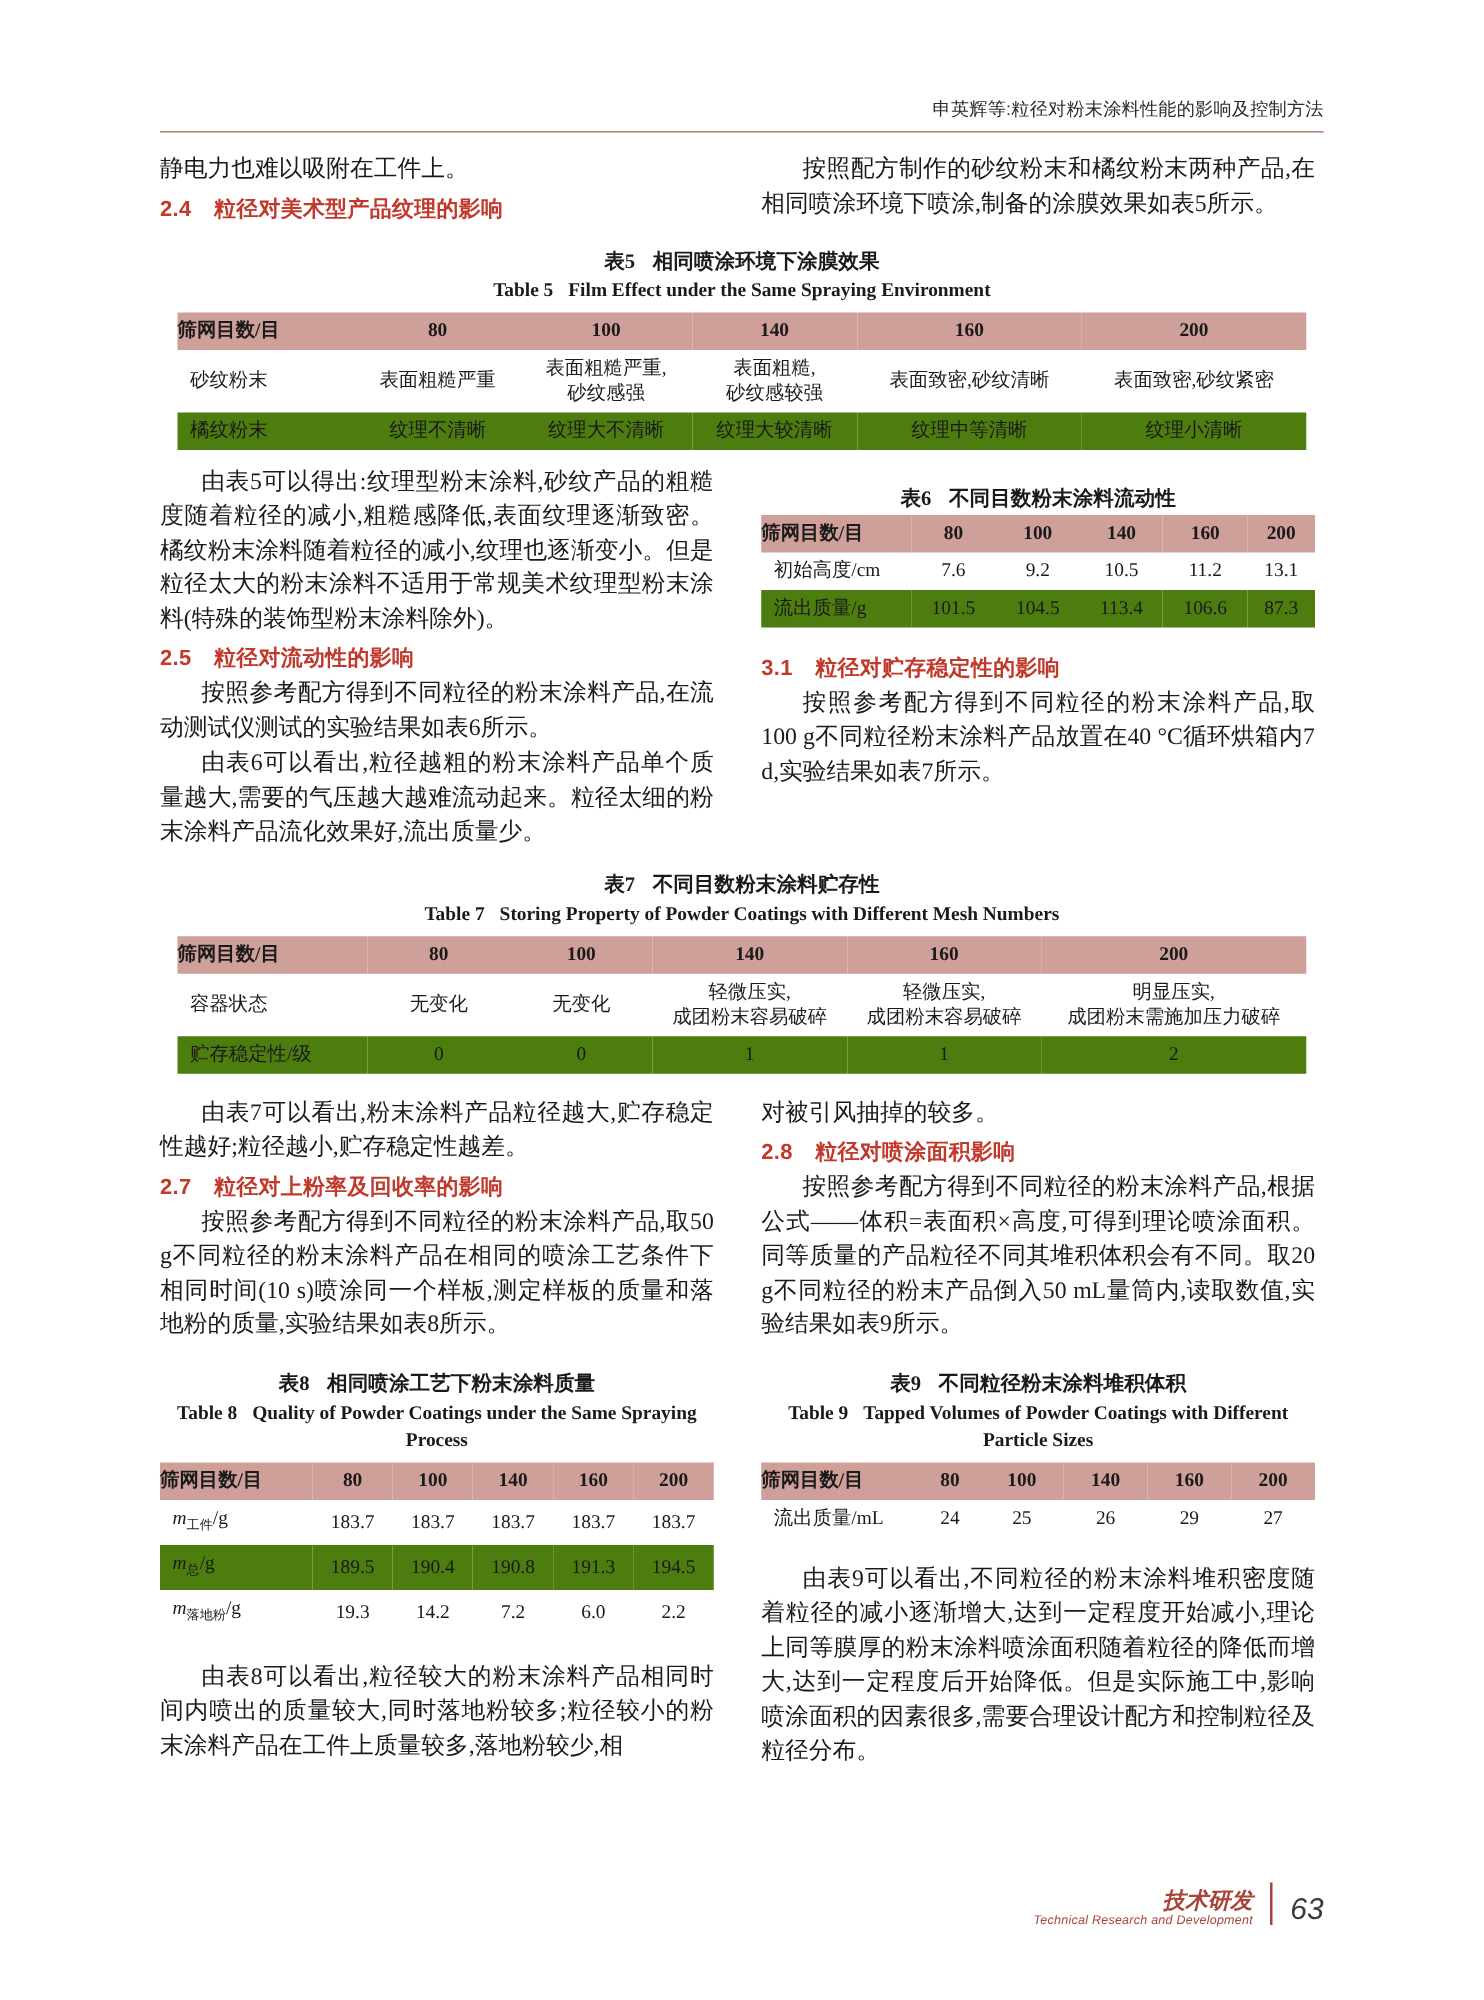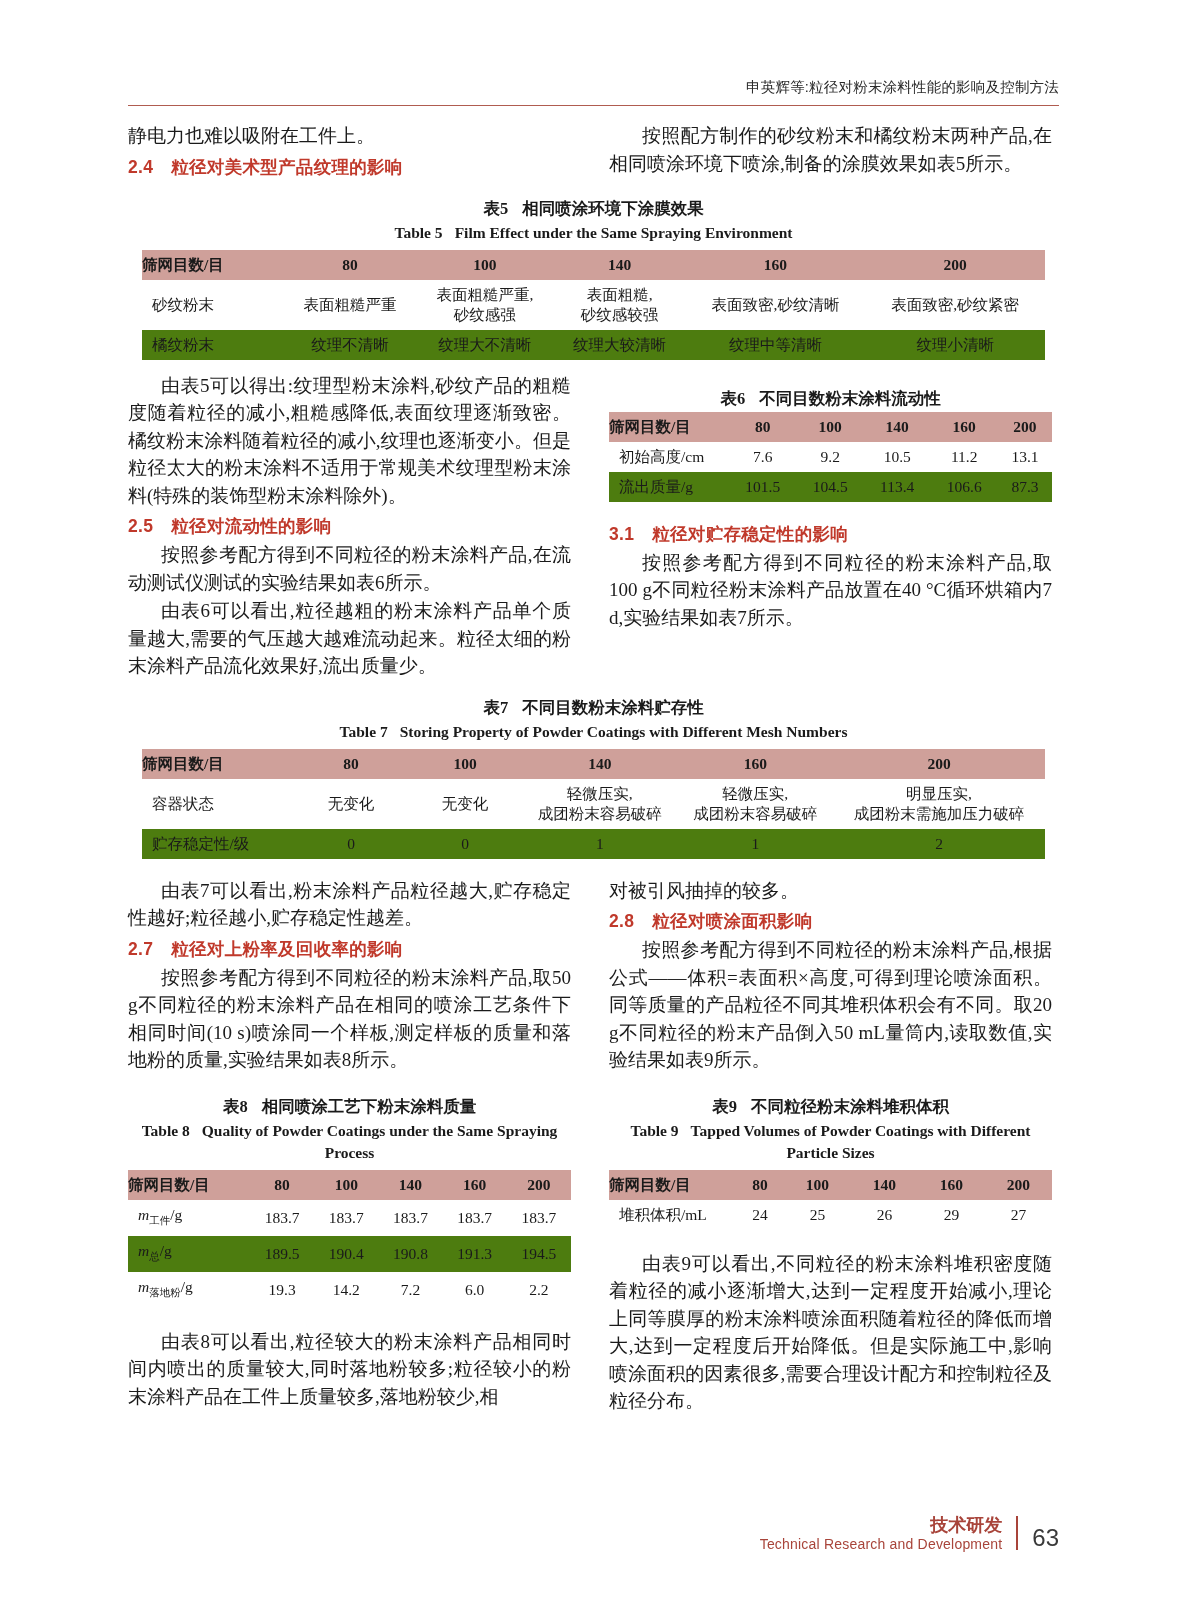--- a/index.html
+++ b/index.html
@@ -82,37 +82,38 @@
   table.t .lead { text-align:left; padding-left:10px; }
   table.t td.lead.hdr { text-align:left; padding-left:0; }
   .tbl-wrap { margin-bottom:6px; }
   .sub { font-size:10.5px; vertical-align:sub; }
   
   .full { width:903px; margin:0 auto; }
   
   .footer {
     position:absolute;
     right:128px;
-    bottom:48px;
+    bottom:58px;
     text-align:right;
     display:flex;
     align-items:flex-end;
     justify-content:flex-end;
     gap:10px;
+    font-style:italic;
   }
   .footer .fcn {
     color:#a8443a;
     font-size:18px;
     font-weight:bold;
     font-family:"Liberation Sans", sans-serif;
     line-height:22px;
   }
   .footer .fen {
     color:#a8443a;
-    font-size:14px;
+    font-size:10px;
     font-family:"Liberation Sans", sans-serif;
     letter-spacing:.2px;
   }
   .footer .fblock { text-align:right; }
   .footer .bar {
     width:2px; height:34px; background:#a8443a; margin:0 4px 2px 4px;
   }
   .footer .pno {
     font-size:24px; color:#3a3a3a;
     font-family:"Liberation Sans", sans-serif;
@@ -343,21 +344,21 @@
           <tbody>
               <tr>
             <td class="hdr lead" style="width:125px">筛网目数/目</td>
             <td class="hdr">80</td>
             <td class="hdr">100</td>
             <td class="hdr">140</td>
             <td class="hdr">160</td>
             <td class="hdr">200</td>
           </tr>
           <tr>
-            <td class="lead">堆积体积/mL</td>
+            <td class="lead">流出质量/mL</td>
             <td>24</td>
             <td>25</td>
             <td>26</td>
             <td>29</td>
             <td>27</td>
           </tr>
         </tbody>
           </table>
       </div>
 

